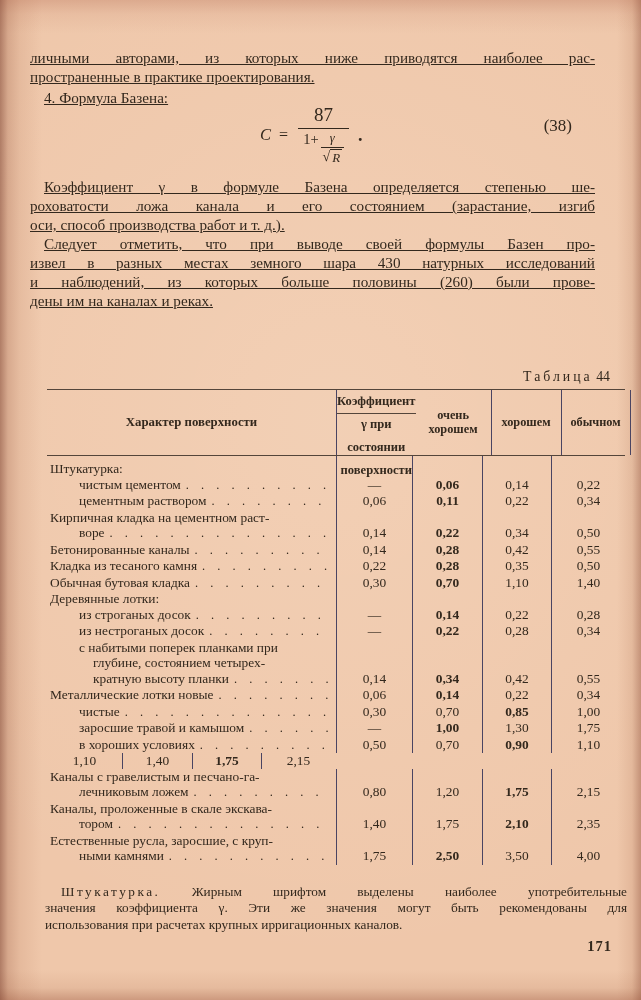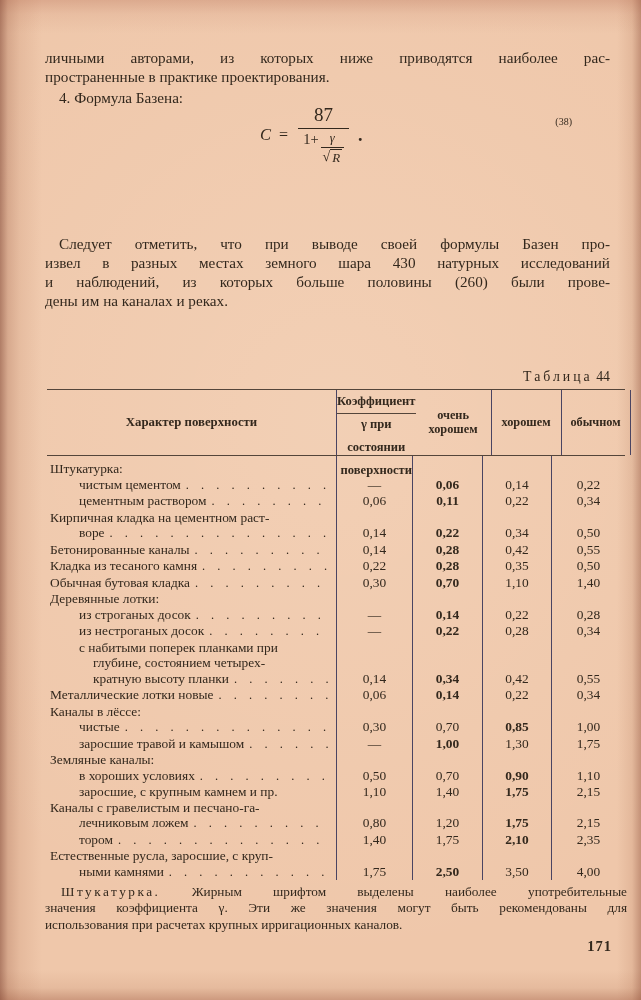--- a/index.html
+++ b/index.html
@@ -18,21 +18,21 @@
     color:var(--ink);
     background:
       linear-gradient(90deg, rgba(123,62,44,0.55) 0px, rgba(150,85,60,0.28) 8px, rgba(170,105,75,0.14) 20px, rgba(170,105,75,0) 42px),
       linear-gradient(270deg, rgba(135,70,48,0.42) 0px, rgba(160,95,65,0.15) 9px, rgba(160,95,65,0) 24px),
       linear-gradient(180deg, rgba(175,100,75,0.30) 0px, rgba(175,100,75,0.10) 14px, rgba(175,100,75,0) 34px),
       linear-gradient(0deg, rgba(150,80,55,0.38) 0px, rgba(160,95,65,0.12) 12px, rgba(160,95,65,0) 30px),
       radial-gradient(130% 90% at 52% 42%, rgba(255,238,220,0.22) 0%, rgba(255,238,220,0) 60%),
       var(--paper);
   }
   .abs{position:absolute;}
-  .content{left:45px;width:565px;}
+  .content{left:30px;width:565px;text-decoration:underline;}
   .jline{
     font-size:15.2px;line-height:19px;
     text-align:justify;text-align-last:justify;
     white-space:nowrap;overflow:visible;
   }
   .jline.end{text-align-last:left;}
   .jline.ind{text-indent:14px;}
   
   .formula{left:45px;top:104px;width:565px;height:72px;}
   .f-row{position:absolute;left:215px;top:0;display:flex;align-items:center;}
@@ -40,21 +40,21 @@
   .f-eq{font-size:16px;margin-right:10px;}
   .frac{display:inline-flex;flex-direction:column;align-items:center;}
   .fnum{font-size:19px;padding:0 16px 2px;border-bottom:1.3px solid var(--ink);}
   .fden{padding-top:2px;display:flex;align-items:flex-start;font-size:14.5px;}
   .sfrac{display:inline-flex;flex-direction:column;align-items:center;margin-left:2px;}
   .snum{font-size:12.5px;font-style:italic;padding:0 9px 1px;border-bottom:1.1px solid var(--ink);}
   .sden{padding-top:1px;font-size:13px;display:flex;align-items:flex-start;}
   .sqrt{font-size:14px;}
   .root-arg{font-style:italic;border-top:1.1px solid var(--ink);padding:0 2px;}
   .f-dot{font-size:18px;margin-left:9px;font-weight:bold;}
-  .eq-no{position:absolute;right:38px;top:12px;font-size:10px;}
+  .eq-no{position:absolute;right:38px;top:12px;font-size:17px;}
   
   .tbl-label{left:45px;top:369px;width:565px;text-align:right;font-size:13.8px;}
   .spaced{letter-spacing:3px;}
   .note{left:45px;top:884px;width:582px;font-size:13.3px;}
   .note .jline{font-size:13.3px;line-height:16.4px;}
   .note-label{letter-spacing:2.5px;}
   .pagenum{right:29px;top:938px;font-weight:bold;font-size:14.5px;letter-spacing:1px;}
   
   .dtable{left:47px;top:389px;width:578px;}
   .thead{display:flex;border-top:1.4px solid var(--hr);border-bottom:1.4px solid var(--hr);height:67px;box-sizing:border-box;}
@@ -117,20 +117,25 @@
               <span class="root-arg">R</span>
             </span>
           </span>
         </span>
       </span>
       <span class="f-dot">.</span>
     </div>
     <span class="eq-no">(38)</span>
   </div>
 
+  <div class="abs content" style="top:177px">
+    <div class="jline ind">Коэффициент γ в формуле Базена определяется степенью ше-</div>
+    <div class="jline">роховатости ложа канала и его состоянием (зарастание, изгиб</div>
+    <div class="jline end">оси, способ производства работ и т. д.).</div>
+  </div>
 
   <div class="abs content" style="top:234px">
     <div class="jline ind">Следует отметить, что при выводе своей формулы Базен про-</div>
     <div class="jline">извел в разных местах земного шара 430 натурных исследований</div>
     <div class="jline">и наблюдений, из которых больше половины (260) были прове-</div>
     <div class="jline end">дены им на каналах и реках.</div>
   </div>
 
 
   <div class="abs tbl-label">
@@ -292,71 +297,56 @@
           <div class="tlabel ind0">
             <span class="ltext">Металлические лотки новые</span>
             <span class="dots">. . . . . . . . . . . . . . . . . . . . . . . . . . . . </span>
           </div>
           <div class="tval c0"><span>0,06</span></div>
           <div class="tval c1"><span class="bv">0,14</span></div>
           <div class="tval c2"><span>0,22</span></div>
           <div class="tval c3"><span>0,34</span></div>
         </div>
         <div class="trow">
-          <div class="tlabel ind0">
-            <span class="ltext">Каналы в лёссе:</span>
-          </div>
-          <div class="tval c0"></div>
-          <div class="tval c1"></div>
-          <div class="tval c2"></div>
-          <div class="tval c3"></div>
-        </div>
-        <div class="trow">
           <div class="tlabel ind1">
             <span class="ltext">чистые</span>
             <span class="dots">. . . . . . . . . . . . . . . . . . . . . . . . . . . . </span>
           </div>
           <div class="tval c0"><span>0,30</span></div>
           <div class="tval c1"><span>0,70</span></div>
           <div class="tval c2"><span class="bv">0,85</span></div>
           <div class="tval c3"><span>1,00</span></div>
         </div>
         <div class="trow">
           <div class="tlabel ind1">
             <span class="ltext">заросшие травой и камышом</span>
             <span class="dots">. . . . . . . . . . . . . . . . . . . . . . . . . . . . </span>
           </div>
           <div class="tval c0"><span>—</span></div>
           <div class="tval c1"><span class="bv">1,00</span></div>
           <div class="tval c2"><span>1,30</span></div>
           <div class="tval c3"><span>1,75</span></div>
         </div>
         <div class="trow">
-          <div class="tlabel ind0">
-            <span class="ltext">Земляные каналы:</span>
-          </div>
           <div class="tval c0"></div>
           <div class="tval c1"></div>
           <div class="tval c2"></div>
           <div class="tval c3"></div>
         </div>
         <div class="trow">
           <div class="tlabel ind1">
             <span class="ltext">в хороших условиях</span>
             <span class="dots">. . . . . . . . . . . . . . . . . . . . . . . . . . . . </span>
           </div>
           <div class="tval c0"><span>0,50</span></div>
           <div class="tval c1"><span>0,70</span></div>
           <div class="tval c2"><span class="bv">0,90</span></div>
           <div class="tval c3"><span>1,10</span></div>
         </div>
         <div class="trow">
-          <div class="tlabel ind1">
-            <span class="ltext">заросшие, с крупным камнем и пр.</span>
-          </div>
           <div class="tval c0"><span>1,10</span></div>
           <div class="tval c1"><span>1,40</span></div>
           <div class="tval c2"><span class="bv">1,75</span></div>
           <div class="tval c3"><span>2,15</span></div>
         </div>
         <div class="trow">
           <div class="tlabel ind0">
             <span class="ltext">Каналы с гравелистым и песчано-га-</span>
           </div>
           <div class="tval c0"></div>
@@ -368,20 +358,23 @@
           <div class="tlabel ind1">
             <span class="ltext">лечниковым ложем</span>
             <span class="dots">. . . . . . . . . . . . . . . . . . . . . . . . . . . . </span>
           </div>
           <div class="tval c0"><span>0,80</span></div>
           <div class="tval c1"><span>1,20</span></div>
           <div class="tval c2"><span class="bv">1,75</span></div>
           <div class="tval c3"><span>2,15</span></div>
         </div>
         <div class="trow">
+          <div class="tlabel ind0">
+            <span class="ltext">Каналы, проложенные в скале экскава-</span>
+          </div>
           <div class="tval c0"></div>
           <div class="tval c1"></div>
           <div class="tval c2"></div>
           <div class="tval c3"></div>
         </div>
         <div class="trow">
           <div class="tlabel ind1">
             <span class="ltext">тором</span>
             <span class="dots">. . . . . . . . . . . . . . . . . . . . . . . . . . . . </span>
           </div>

